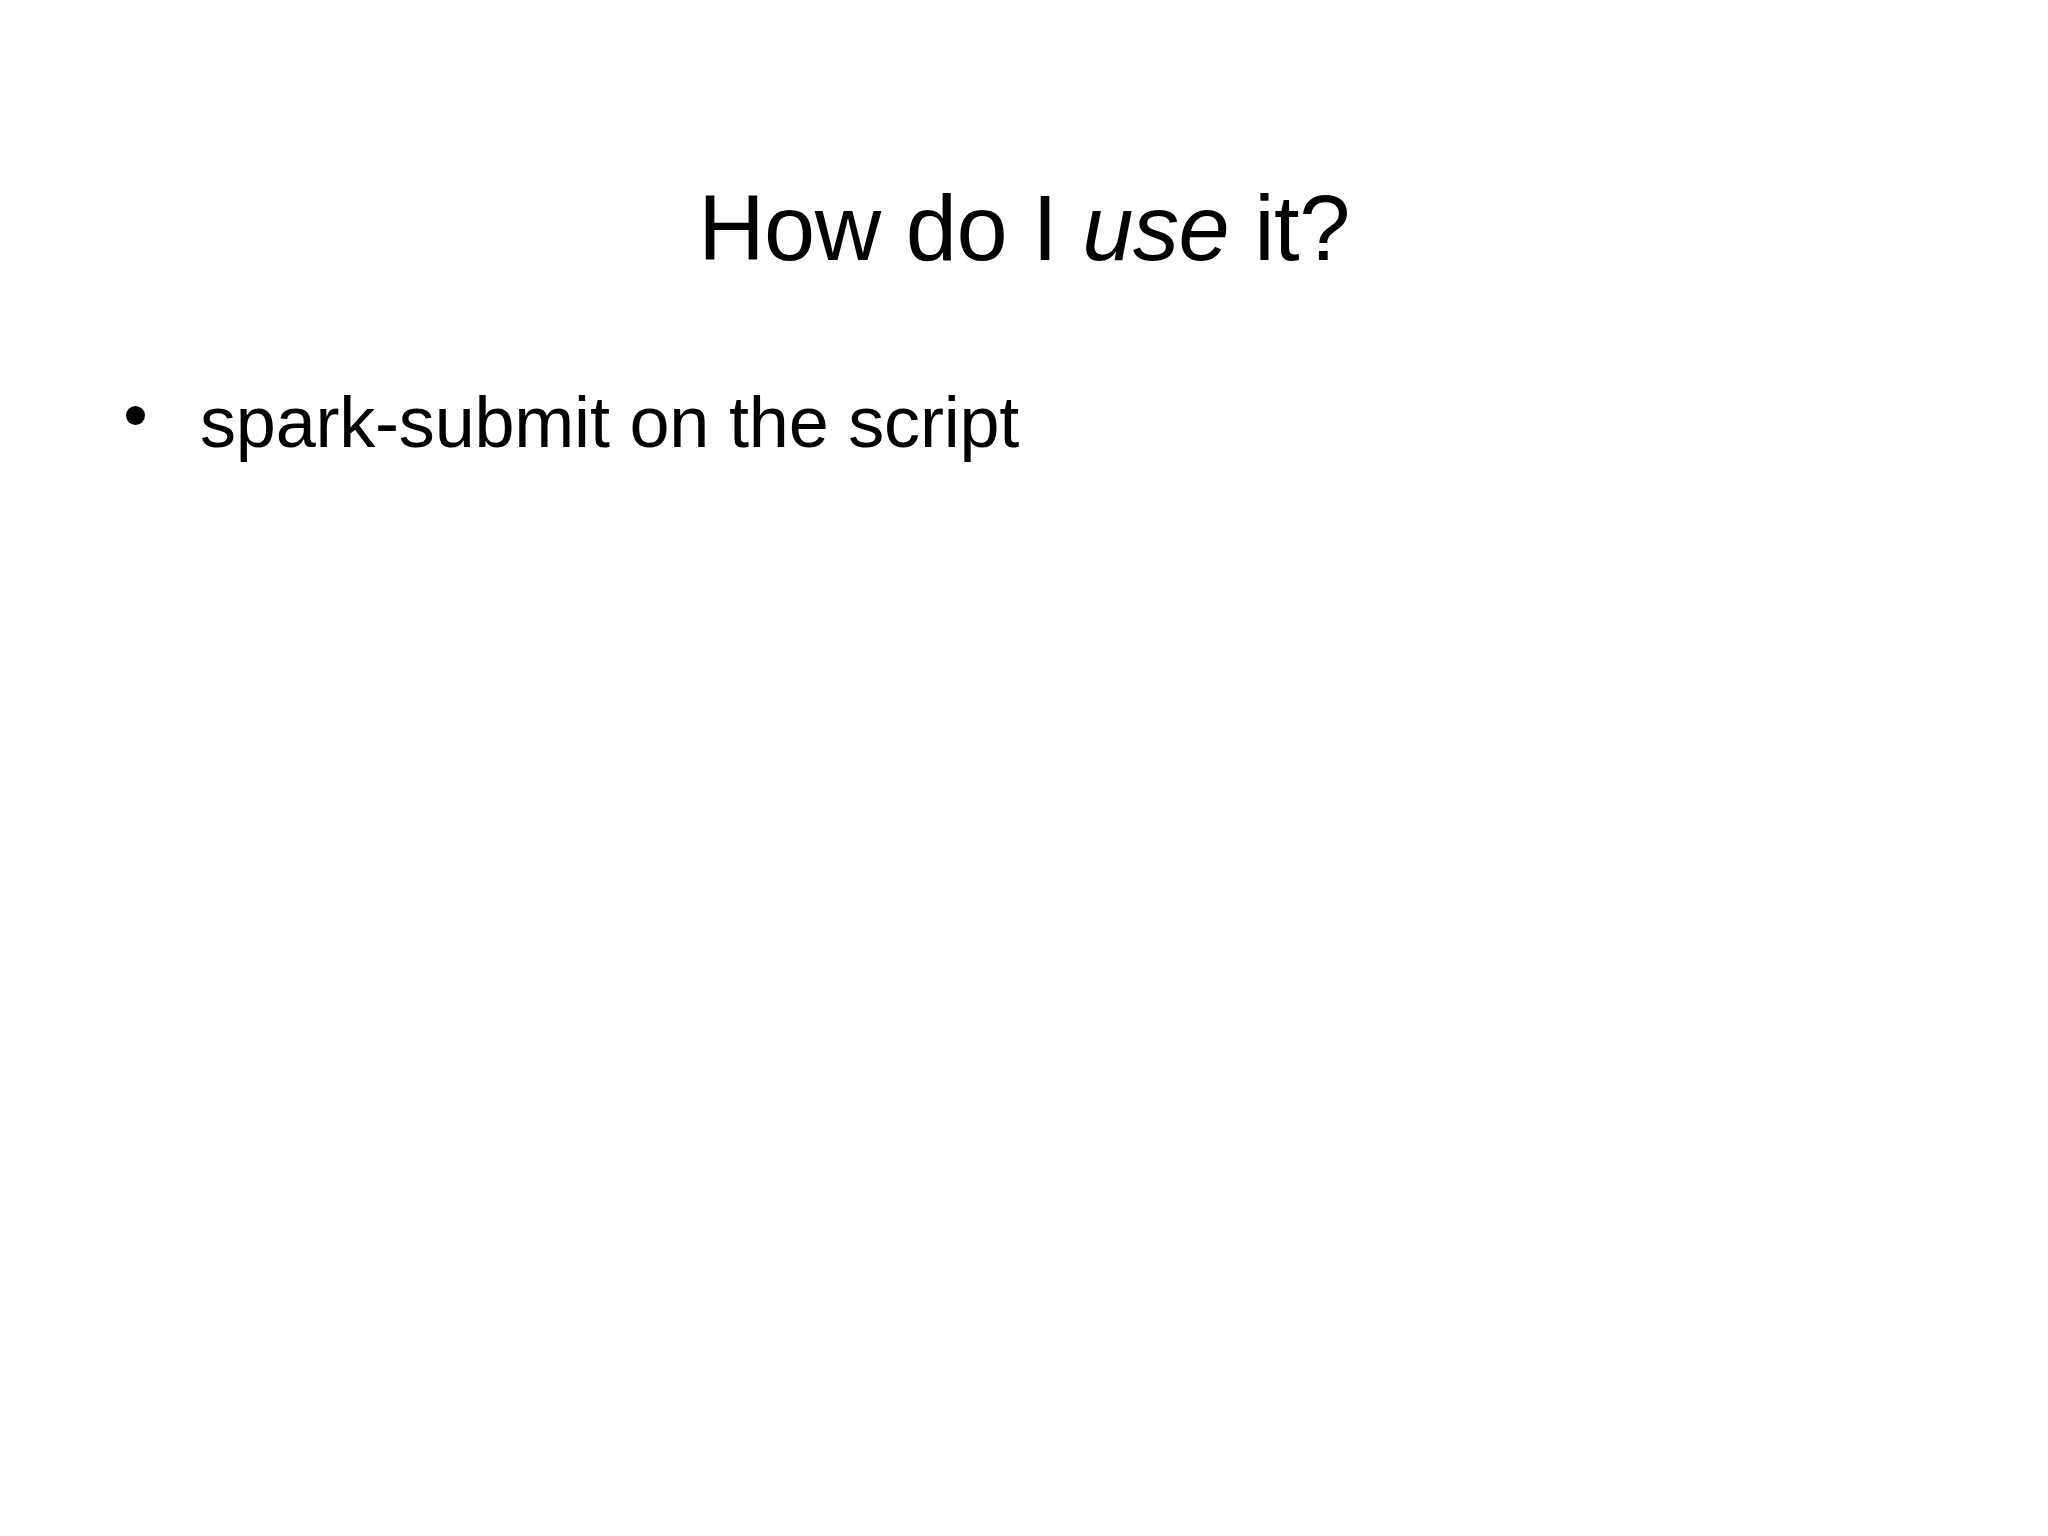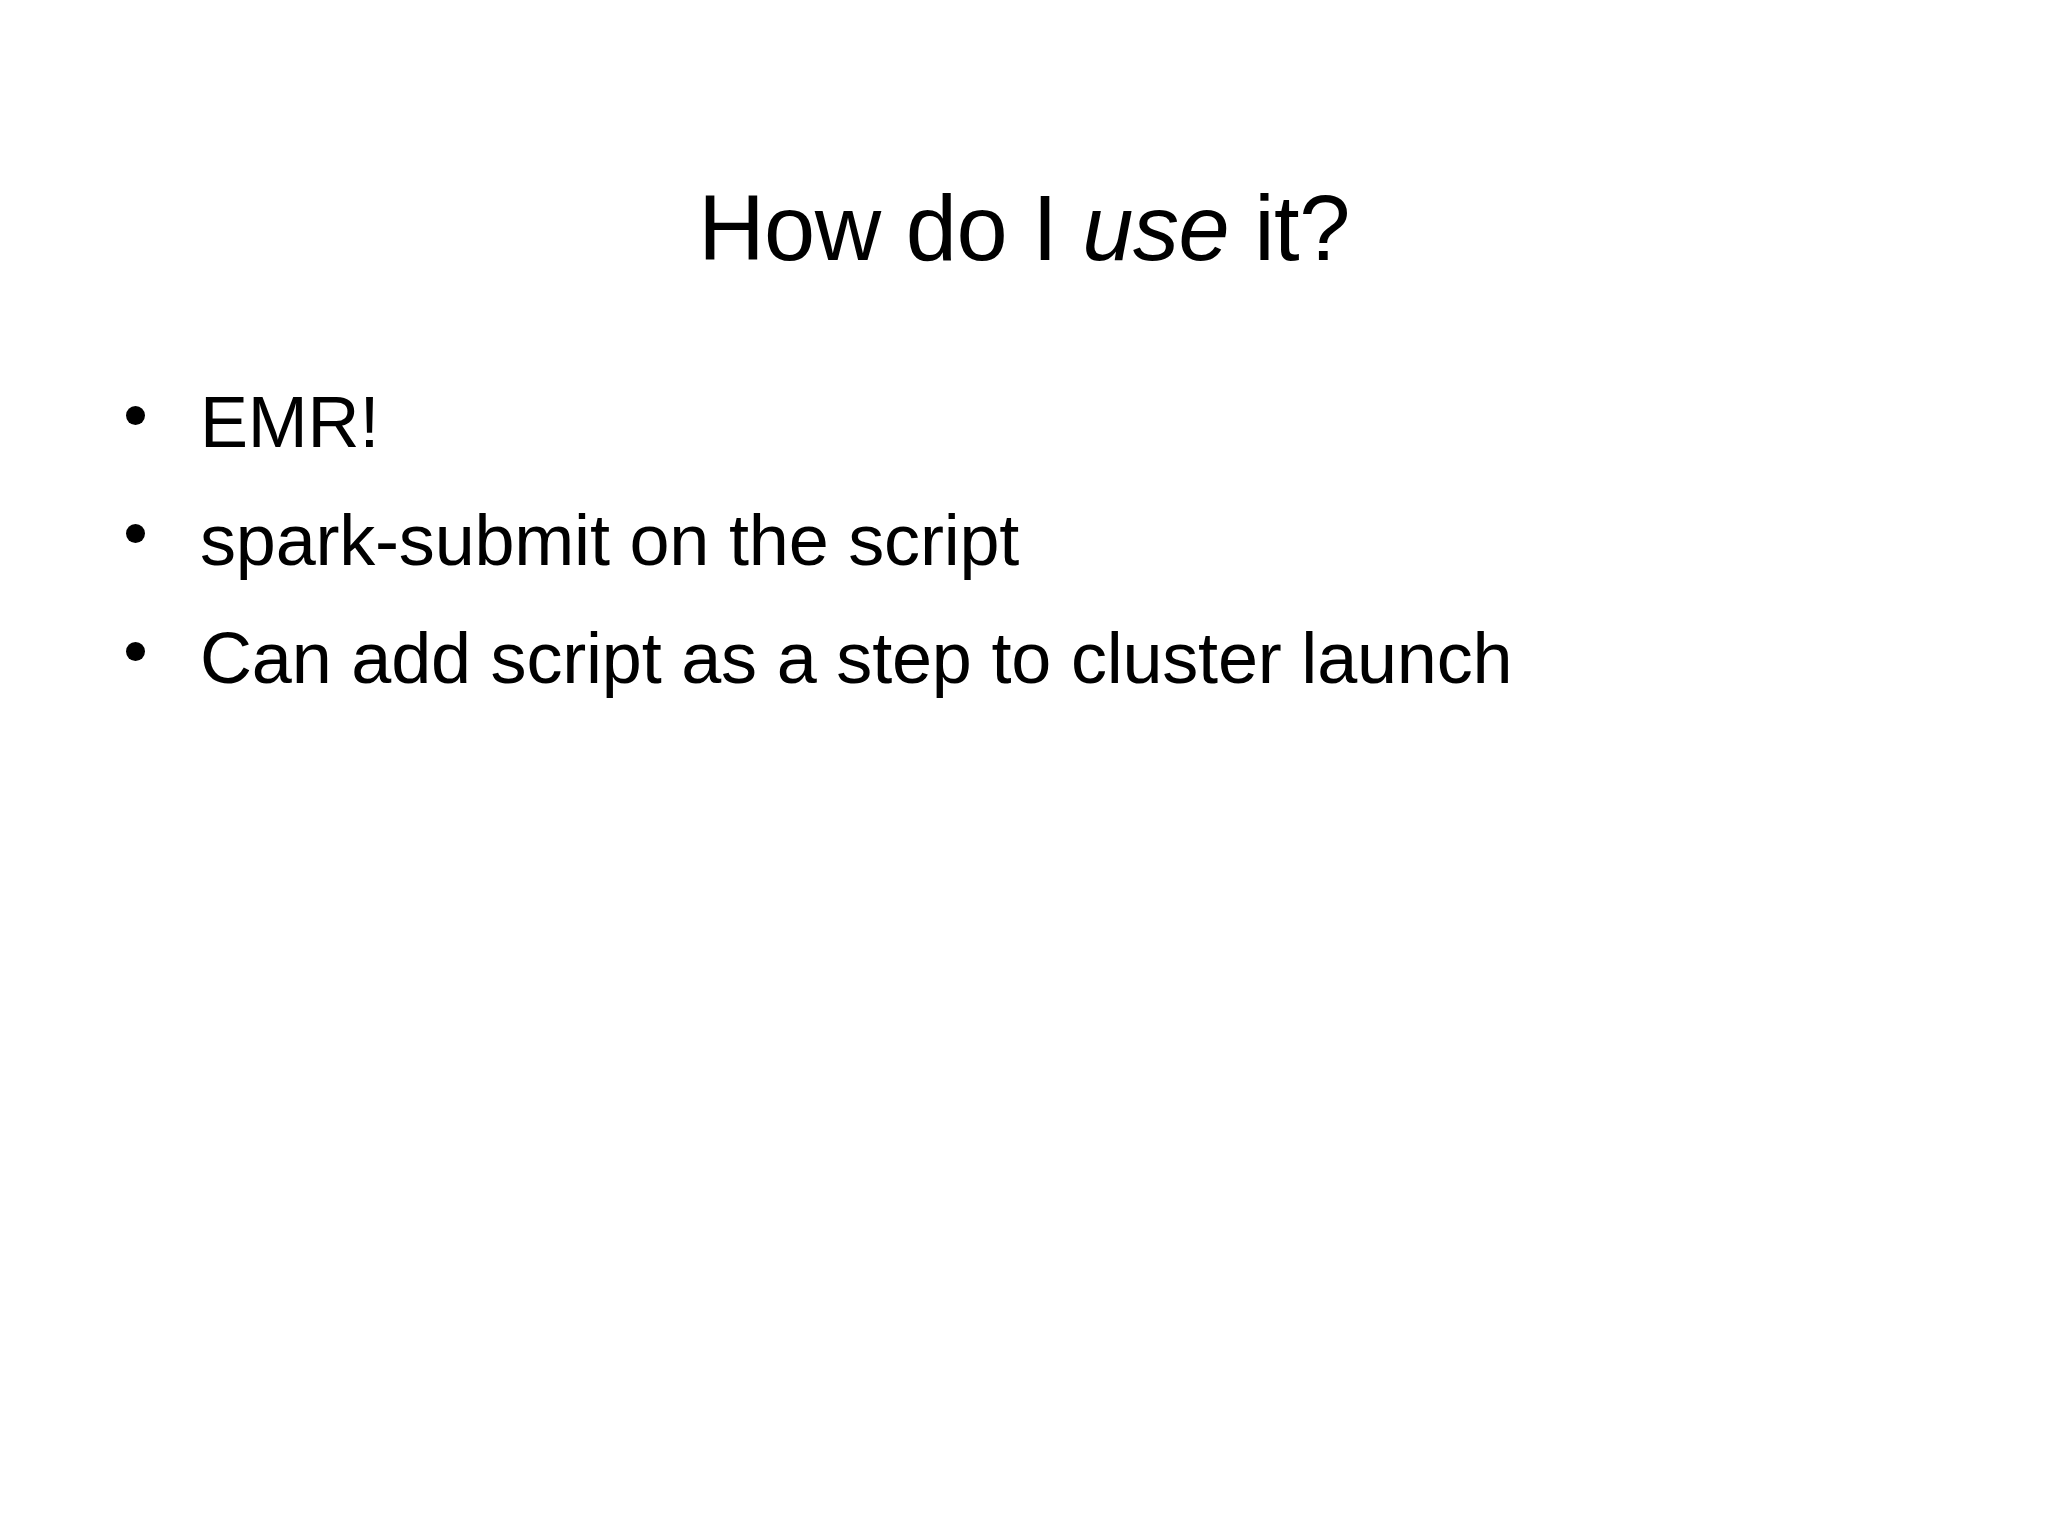--- a/index.html
+++ b/index.html
@@ -86,30 +86,22 @@
 <body>
 
 <div class="slide">
 
   <h1 class="slide-title">
     <span>How do I </span><span class="em">use</span><span> it?</span>
   </h1>
 
   <ul class="body-list">
 
-    <li class="bullet-row">
-      <span class="bullet-marker"></span>
-      <span class="bullet-text">EMR!</span>
-    </li>
 
     <li class="bullet-row">
       <span class="bullet-marker"></span>
       <span class="bullet-text">spark-submit on the script</span>
     </li>
 
-    <li class="bullet-row">
-      <span class="bullet-marker"></span>
-      <span class="bullet-text">Can add script as a step to cluster launch</span>
-    </li>
 
   </ul>
 
 </div>
 
 </body></html>

